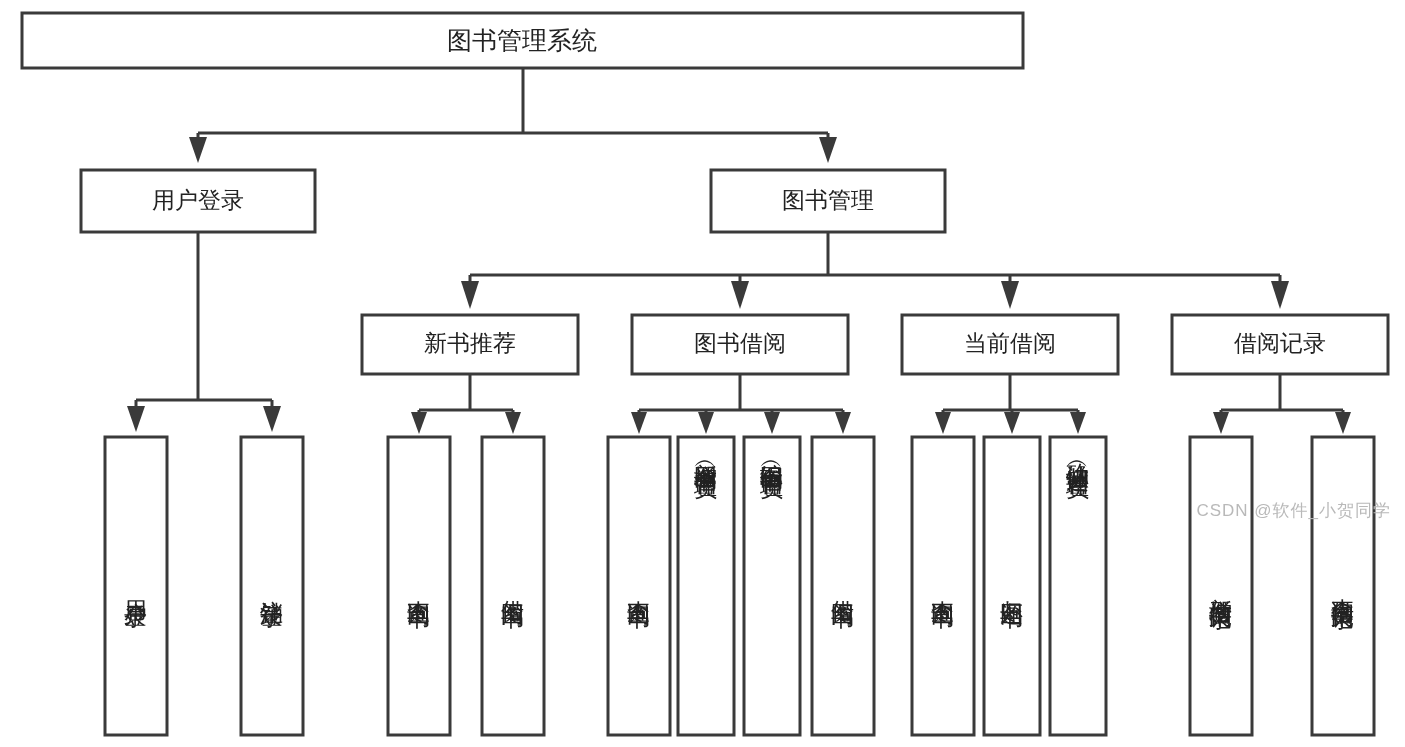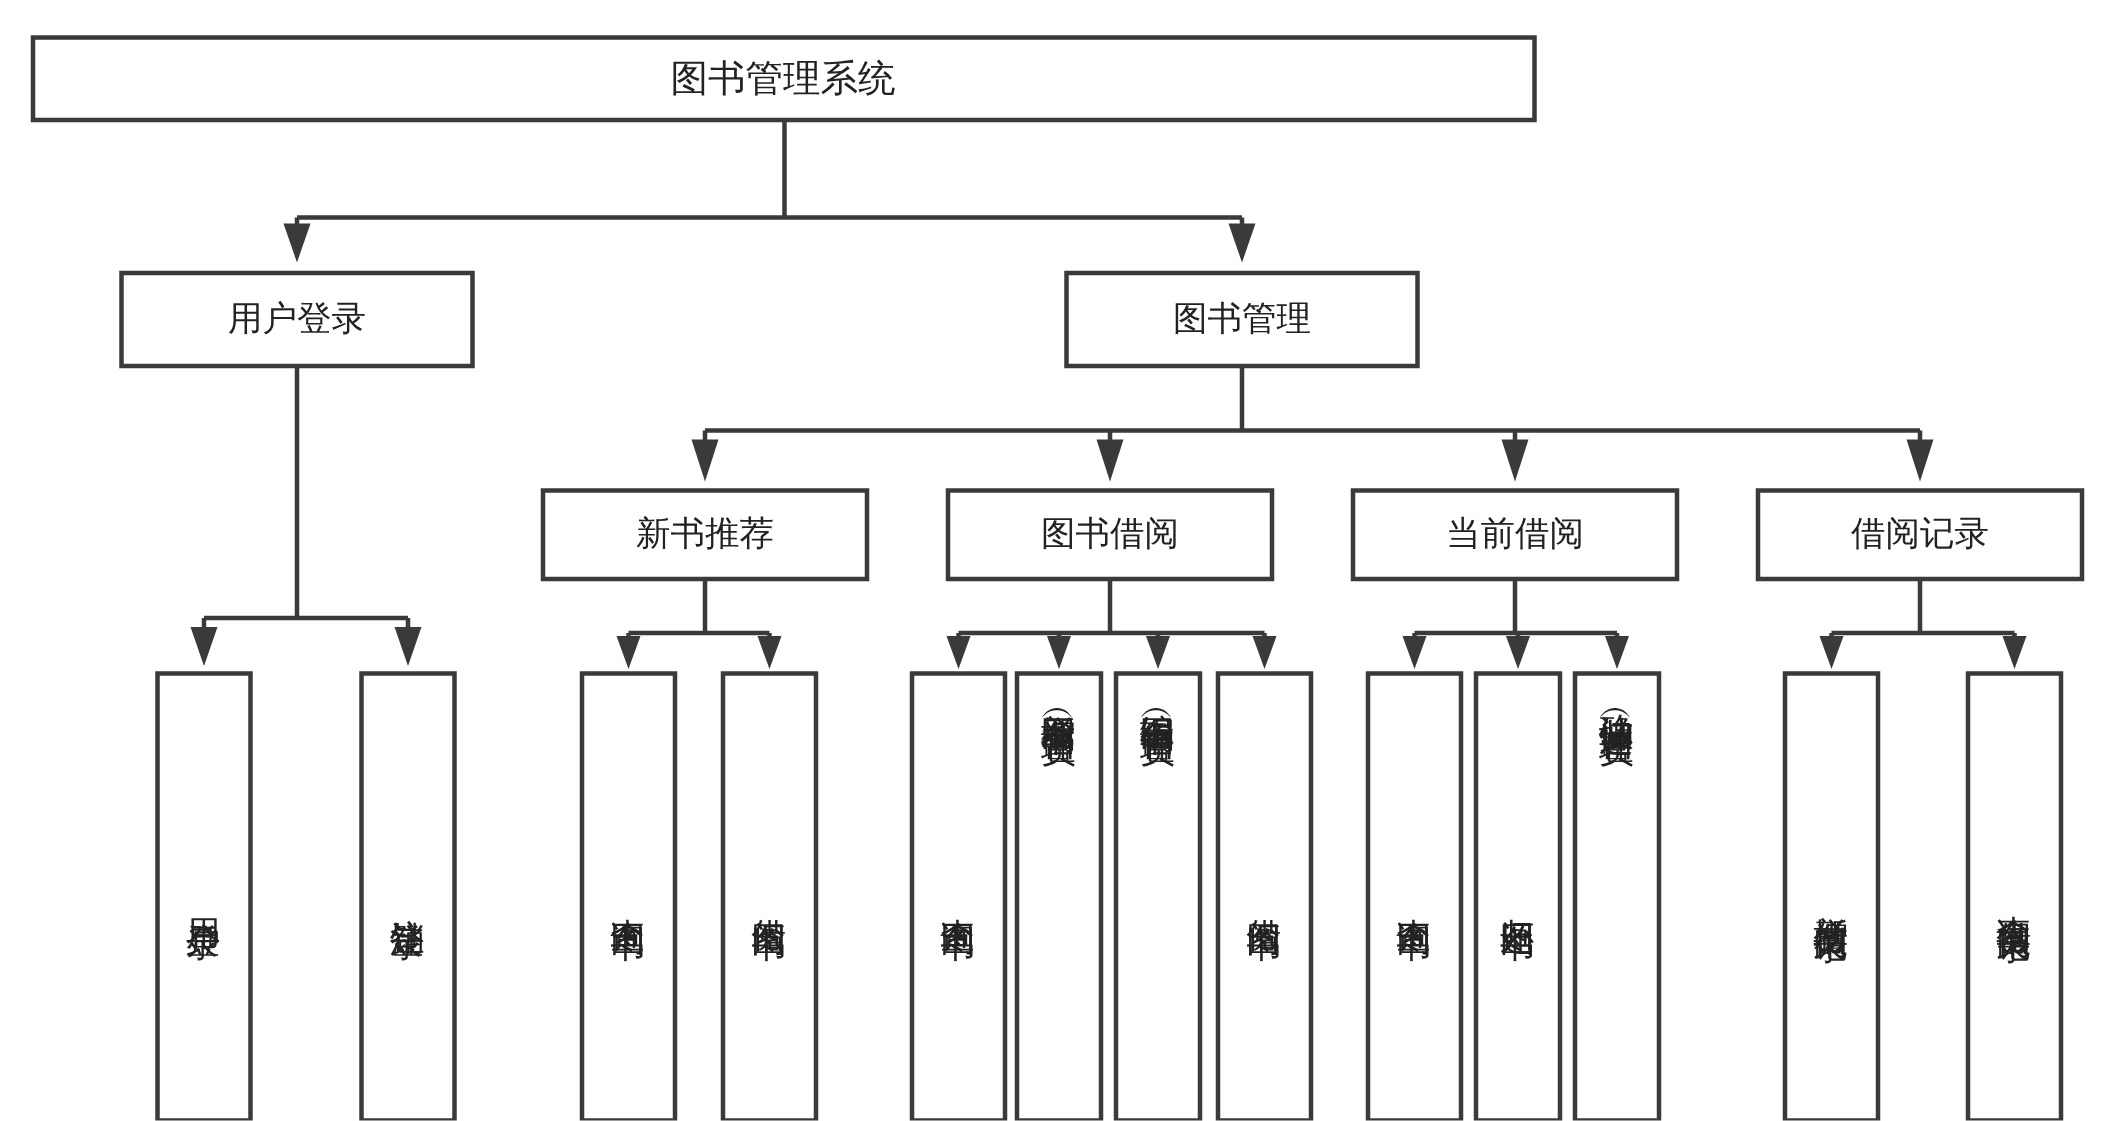--- a/index.html
+++ b/index.html
@@ -11,21 +11,20 @@
     width: 1405px;
     height: 747px;
     font-family: "Liberation Sans", "DejaVu Sans", sans-serif;
     overflow: hidden;
   }
   #diagram-root {
     position: relative;
     width: 1405px;
     height: 528px;
     background: #ffffff;
-    margin-top: 12px;
   }
   svg.flowchart {
     display: block;
     width: 1405px;
     height: 747px;
   }
   .node-rect {
     fill: #ffffff;
     stroke: #3a3a3a;
     stroke-width: 3;
@@ -217,14 +216,15 @@
   <div class="vlabel-wrap" style="left:1050px; top:437px; width:56px; height:298px; align-items:flex-start;">
     <span class="vlabel-text" style="margin-top:8px;">确认归还（管理员）</span>
   </div>
   <div class="vlabel-wrap" style="left:1190px; top:437px; width:62px; height:298px;">
     <span class="vlabel-text">新增借阅记录</span>
   </div>
   <div class="vlabel-wrap" style="left:1312px; top:437px; width:62px; height:298px;">
     <span class="vlabel-text">查询借阅记录</span>
   </div>
 
+  <div class="watermark">CSDN @软件_小贺同学</div>
 
 </div>
 
 </body></html>

